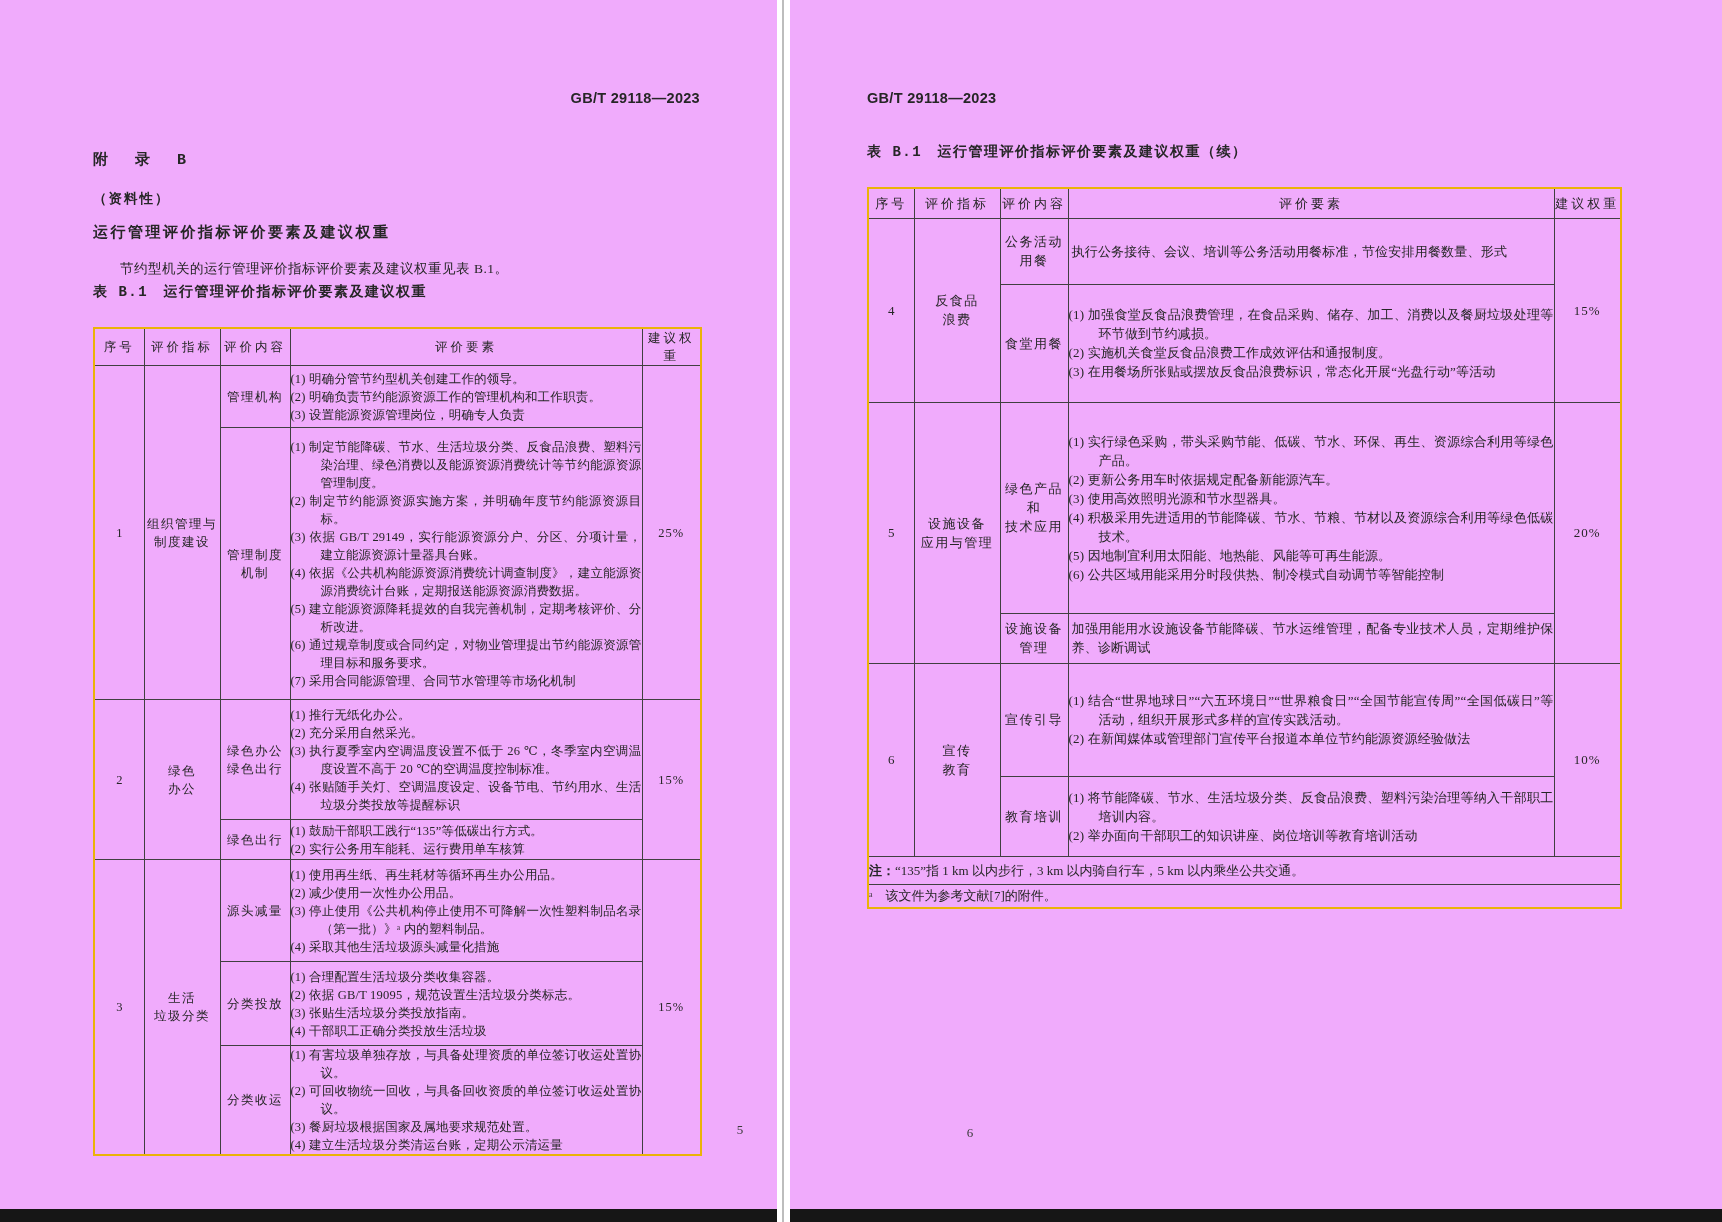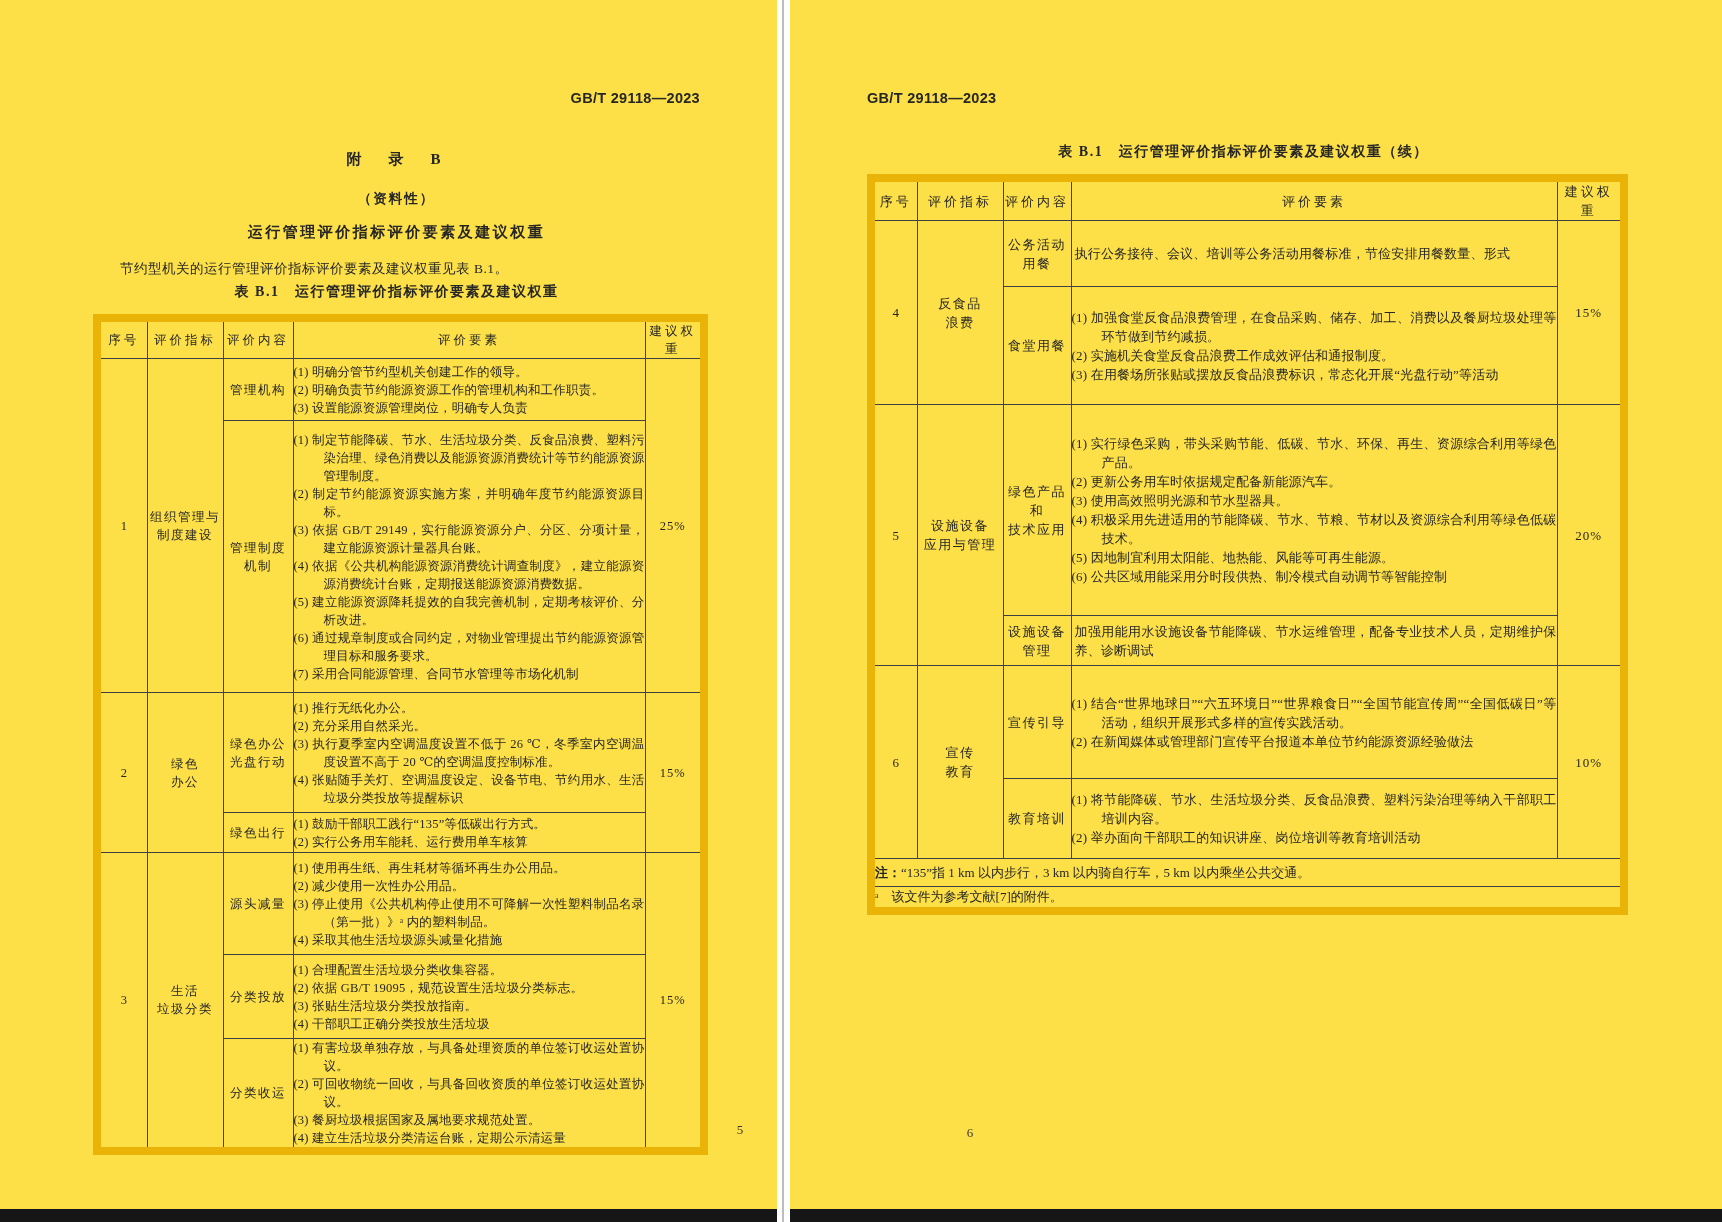--- a/index.html
+++ b/index.html
@@ -1,45 +1,45 @@
 <!DOCTYPE html>
 <html><head>
 <meta charset="utf-8">
 <style>
   html,body{margin:0;padding:0}
   body{
     width:1722px;height:1222px;position:relative;background:#fff;
     font-family:"Liberation Serif","DejaVu Serif",serif;color:#262626;
   }
-  .page{position:absolute;top:0;height:1222px;background:#fde047;overflow:hidden}
+  .page{position:absolute;top:0;height:1222px;background:#f0abfc;overflow:hidden}
   #pageL{left:0;width:777px}
   #pageR{left:790px;width:932px}
   .divider{position:absolute;top:0;left:782px;width:2px;height:1222px;background:#bdbdbd}
   .bbar{position:absolute;bottom:0;height:13px;background:#161616}
   .bbar.l{left:0;width:777px}
   .bbar.r{left:790px;width:932px}
   .red-mark{position:absolute;left:2px;top:4px;color:#c0392b;font-size:15px;font-weight:bold}
 
   .doc-code{font-family:"Liberation Sans","DejaVu Sans",sans-serif;font-weight:bold;font-size:14.5px;letter-spacing:.3px}
   #pageL .doc-code{position:absolute;top:90px;left:93px;width:607px;text-align:right}
   #pageR .doc-code{position:absolute;top:90px;left:77px}
 
   .contentL{position:absolute;top:150px;left:93px;width:607px}
   .contentR{position:absolute;top:138px;left:77px;width:753px}
 
   .appx,.appx-type,.appx-title,.caption{
-    font-family:Liberation Serif, serif;font-weight:bold;text-align:center;margin:0
+    font-family:Liberation Mono, monospace;font-weight:bold;margin:0
   }
   .appx{font-size:15px;letter-spacing:6px}
   .appx-type{font-size:13.5px;margin-top:21px;letter-spacing:2px}
   .appx-title{font-size:15px;margin-top:15px;letter-spacing:2.5px}
   .intro{margin:18px 0 0 0;text-indent:2em;font-size:13.5px;letter-spacing:.5px}
   .caption{font-size:14px;margin-top:5px;letter-spacing:1.5px}
 
-  .doc-table{border-collapse:collapse;table-layout:fixed;margin-top:13px;border:8px solid #eab308}
+  .doc-table{border-collapse:collapse;table-layout:fixed;margin-top:26px;border:2px solid #eab308}
   #pageL .doc-table{width:607px}
   #pageR .doc-table{width:753px}
   .doc-table td{border:1px solid #404040;padding:0;font-size:12.5px;line-height:18px;overflow:hidden}
   #pageR .doc-table td{font-size:13px;line-height:19px}
   .c{text-align:center;vertical-align:middle}
   .ml{white-space:pre-line;letter-spacing:1.5px;line-height:25px}
   .hd{font-size:13px;letter-spacing:3px}
   .e{vertical-align:middle;padding:6px 8px 6px 11px;text-align:left}
   .item{text-align:justify;padding-left:30px;text-indent:-30px;letter-spacing:.2px}
   .item.flush{padding-left:3px;text-indent:0}
@@ -106,21 +106,21 @@
             <div class="item">(6) 通过规章制度或合同约定，对物业管理提出节约能源资源管理目标和服务要求。</div>
             <div class="item">(7) 采用合同能源管理、合同节水管理等市场化机制</div>
           </td>
         </tr>
 
         <tr style="height:120px">
           <td class="c" rowspan="2">2</td>
           <td class="c ml" rowspan="2">绿色
 办公</td>
           <td class="c ml">绿色办公
-光盘行动</td>
+绿色出行</td>
           <td class="e">
             <div class="item">(1) 推行无纸化办公。</div>
             <div class="item">(2) 充分采用自然采光。</div>
             <div class="item">(3) 执行夏季室内空调温度设置不低于 26 ℃，冬季室内空调温度设置不高于 20 ℃的空调温度控制标准。</div>
             <div class="item">(4) 张贴随手关灯、空调温度设定、设备节电、节约用水、生活垃圾分类投放等提醒标识</div>
           </td>
           <td class="c wt" rowspan="2">15%</td>
         </tr>
         <tr style="height:40px">
           <td class="c ml">绿色出行</td>

